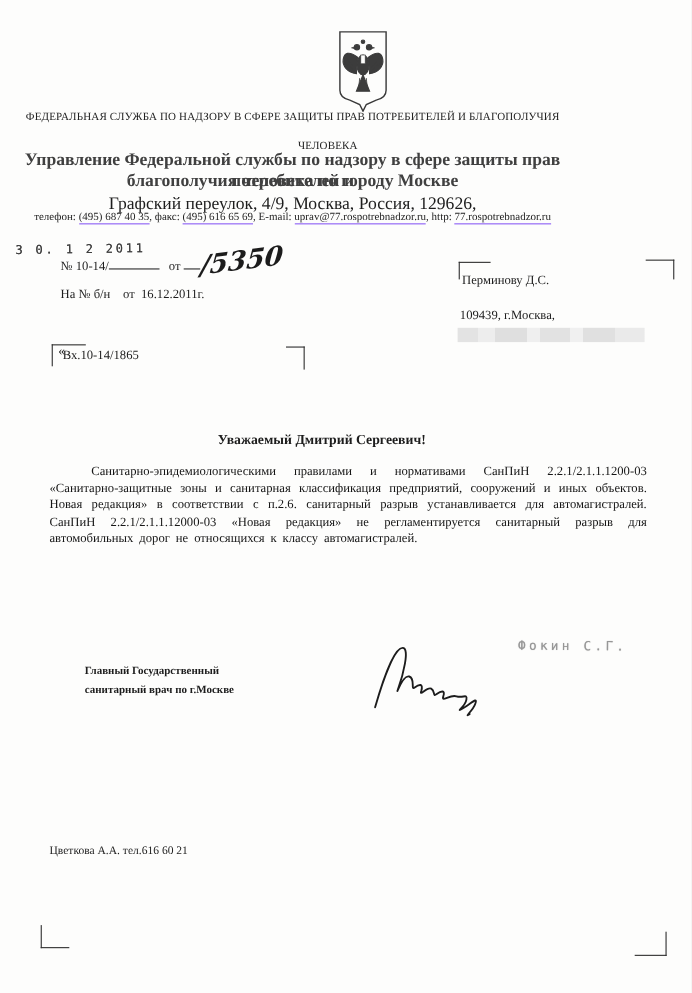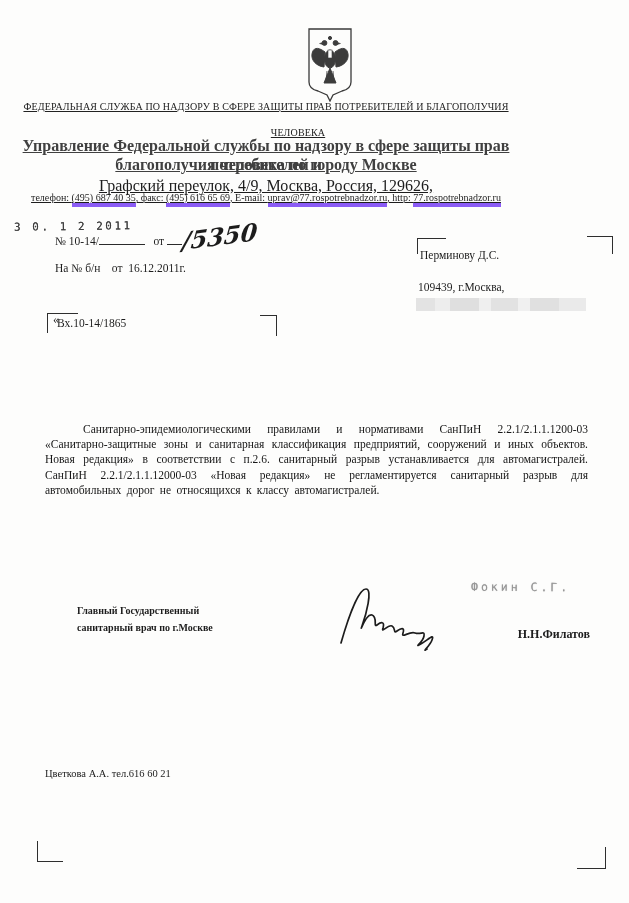--- a/index.html
+++ b/index.html
@@ -2,26 +2,26 @@
 <html><head>
 <meta charset="utf-8">
 <style>
   html,body{margin:0;padding:0;background:#e8e8e8;}
   .page{
     position:relative;width:629px;height:903px;background:#fdfdfc;
     font-family:"Liberation Serif", serif;color:#1d1d1d;overflow:hidden;
     box-shadow:0 0 4px rgba(0,0,0,.2);
   }
   .abs{position:absolute;}
-  .center{text-align:center;width:532px;left:0;text-decoration:underline;}
+  .center{text-align:center;width:532px;left:0;}
   .agency{font-size:10px;letter-spacing:.15px;color:#222;}
   .title{font-size:16px;font-weight:bold;color:#404040;line-height:19px;}
   .addr{font-size:16px;}
   .contacts{font-size:10px;line-height:12.5px;}
-  .u{border-bottom:4px solid #8b5cf6;padding-bottom:0px;}
+  .u{border-bottom:1px solid #8b5cf6;padding-bottom:0px;}
   .ref{font-size:11.5px;}
   .fill{display:inline-block;border-bottom:1px solid #2b2b2b;height:10px;vertical-align:baseline;}
   .stamp-date{
     font-family:"DejaVu Sans Mono", monospace;font-size:11px;letter-spacing:2.5px;
     color:#3f3f3f;transform:rotate(-.8deg);white-space:nowrap;
     text-shadow:0 0 .6px #555;
   }
   .hand-number{
     font-family:"DejaVu Serif", serif;font-style:italic;font-size:24px;color:#1c1c1c;
     transform:rotate(-7deg) skewX(-12deg);white-space:nowrap;font-weight:bold;
@@ -110,36 +110,36 @@
   <div class="abs bracket-tr" style="left:587px;top:236px;width:25px;height:17px;"></div>
   <div class="abs recipient" style="left:420px;top:249px;text-align:center;">Перминову Д.С.</div>
   <div class="abs recipient" style="left:418px;top:281px;">109439, г.Москва,</div>
   <div class="abs redacted" style="left:416px;top:298px;"></div>
 
   <div class="abs bracket-tl" style="left:47px;top:313px;width:30px;height:19px;"></div>
   <div class="abs bracket-tr" style="left:260px;top:315px;width:16px;height:20px;"></div>
   <div class="abs quote-mark" style="left:53px;top:312px;">«</div>
   <div class="abs ref" style="left:57px;top:317px;">Вх.10-14/1865</div>
 
+  <div class="abs salutation" style="left:0px;top:393px;width:585px;text-align:center;">Уважаемый   Дмитрий Сергеевич!</div>
 
   <div class="abs body-par" style="left:45px;top:422px;">Санитарно-эпидемиологическими правилами и нормативами  СанПиН 2.2.1/2.1.1.1200-03 «Санитарно-защитные зоны и санитарная классификация предприятий, сооружений и иных объектов. Новая редакция»  в соответствии с п.2.6.  санитарный разрыв  устанавливается для автомагистралей.  СанПиН 2.2.1/2.1.1.12000-03 «Новая редакция»  не  регламентируется санитарный разрыв для автомобильных  дорог не относящихся  к классу автомагистралей.</div>
 
   <div class="abs stamp-name" style="left:471px;top:580px;">Фокин С.Г.</div>
 
   <div class="abs sig-title" style="left:45px;top:602px;width:240px;">
     <div>Главный Государственный</div>
     <div>санитарный врач по г.Москве</div>
   </div>
 
   <div class="abs" style="left:335px;top:583px;width:115px;height:72px;">
     <svg width="115" height="72" viewBox="0 0 115 72">
       <path d="M6,60 C14,32 24,6 31,6 C38,6 31,32 27,43 C24,52 31,30 37,32 C43,34 38,45 42,42 C46,39 50,38 48,45 C46,51 53,41 57,43 C61,45 58,51 62,48 C66,45 70,44 68,50 C66,56 74,48 80,50 C86,52 90,47 89,53 C88,59 80,64 84,62 C92,58 100,49 97,57 C95,63 86,70 92,66" fill="none" stroke="#1c1c1c" stroke-width="1.7" stroke-linecap="round" stroke-linejoin="round"></path>
     </svg>
   </div>
 
-  <div class="abs signer" style="left:400px;top:627px;width:190px;text-align:right;">Н.Н.Филатов</div>
 
   <div class="abs footer-line" style="left:45px;top:768px;">Цветкова А.А. тел.616 60 21</div>
 
   <div class="abs bracket-bl" style="left:37px;top:841px;width:25px;height:20px;"></div>
   <div class="abs bracket-br" style="left:577px;top:847px;width:28px;height:21px;"></div>
 
 </div>
 
 </body></html>

